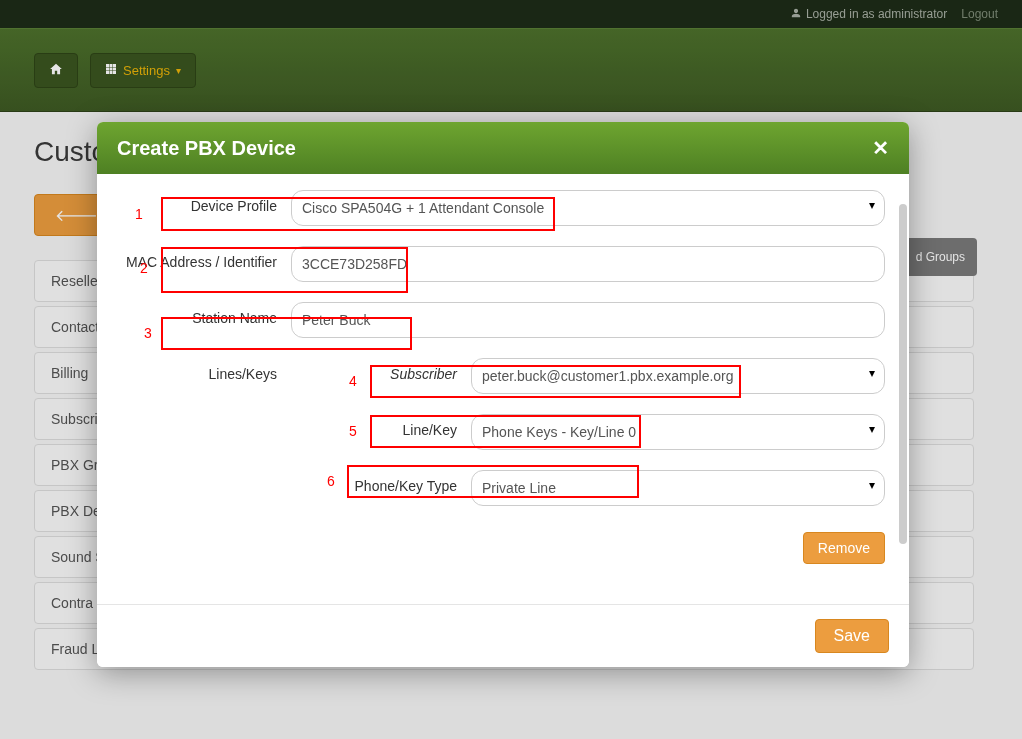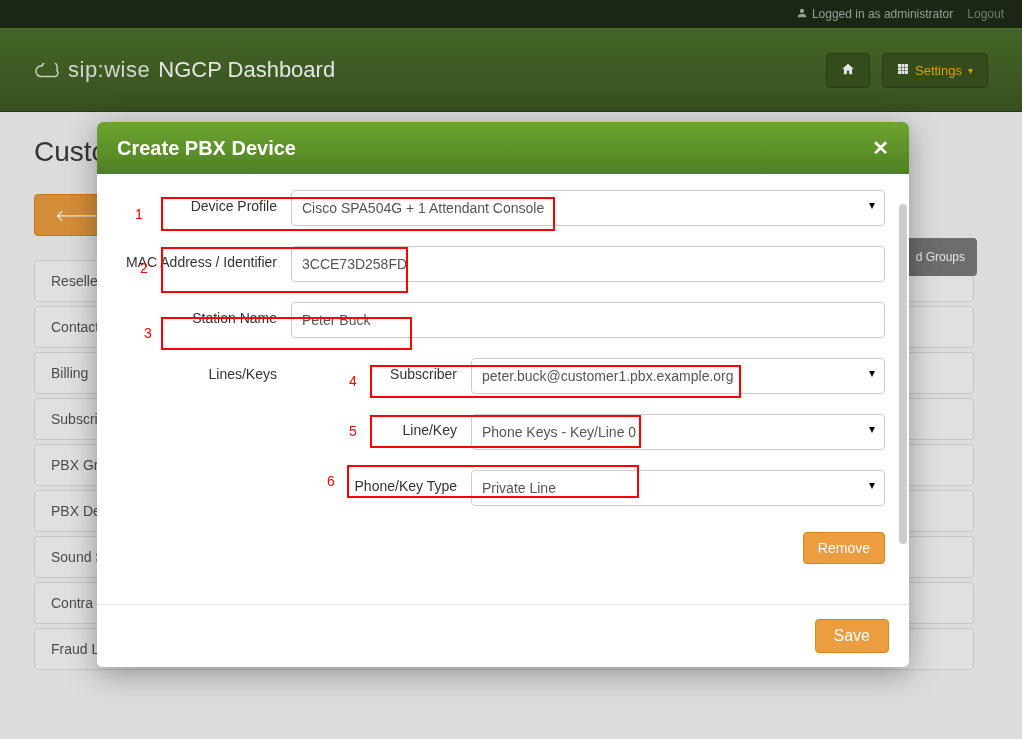--- a/index.html
+++ b/index.html
@@ -14,21 +14,21 @@
       position: relative;
     }
     .topbar {
       background: #1d2c18;
       height: 28px;
       color: #a9b0a5;
       font-size: 12px;
       display: flex;
       justify-content: flex-end;
       align-items: center;
-      padding-right: 18px;
+      padding-right: 24px;
       gap: 14px;
     }
     .topbar .login-info { display: flex; align-items: center; gap: 5px; }
     .topbar .logout { color: #7f8c78; cursor: pointer; }
     .headerbar {
       background: #4a6b2a;
       background: linear-gradient(#4d712c, #3e5a23);
       height: 84px;
       display: flex;
       align-items: center;
@@ -137,21 +137,21 @@
     }
     .form-row.sub .form-label { width: 350px; }
     .form-control {
       flex: 1;
       min-width: 0;
     }
     select, input[type=text] {
       width: 100%;
       height: 36px;
       border: 1px solid #ccc;
-      border-radius: 4px;
+      border-radius: 12px;
       padding: 6px 10px;
       font-size: 14px;
       background: #fff;
       color: #555;
     }
     select { appearance: none; -webkit-appearance: none; background-image: none; padding-right: 24px; position: relative; }
     .select-wrap { position: relative; }
     .select-wrap::after {
       content: '▾';
       position: absolute;
@@ -214,29 +214,20 @@
       <svg width="10" height="10" viewBox="0 0 24 24" fill="#a9b0a5">
           <path d="M12 12c2.7 0 5-2.3 5-5s-2.3-5-5-5-5 2.3-5 5 2.3 5 5 5zm0 2c-3.3 0-10 1.7-10 5v3h20v-3c0-3.3-6.7-5-10-5z"></path>
         </svg>
     </span>
     <span>Logged in as administrator</span>
   </span>
   <span class="logout">Logout</span>
 </div>
 
 <div class="headerbar">
-  <div class="brand">
-    <span class="brand-logo">
-      <svg class="cloud-svg" width="28" height="18" viewBox="0 0 36 24" fill="none" stroke="#dfe7d8" stroke-width="2">
-          <path d="M28 18H9a7 7 0 1 1 1-13.9A8 8 0 0 1 30 10a5 5 0 0 1-2 8z"></path>
-        </svg>
-      <span>sip:wise</span>
-    </span>
-    <span class="brand-title">NGCP Dashboard</span>
-  </div>
   <div class="header-right">
     <div class="hbtn">
       <span>
         <svg width="14" height="14" viewBox="0 0 24 24" fill="#fff">
             <path d="M12 3l10 9h-3v9h-5v-6H10v6H5v-9H2z"></path>
           </svg>
       </span>
     </div>
     <div class="hbtn">
       <span>
@@ -306,21 +297,21 @@
 
     <div class="form-row">
       <div class="form-label">Station Name</div>
       <div class="form-control">
         <input type="text" value="Peter Buck" style="">
       </div>
     </div>
 
     <div class="form-row sub">
       <div class="form-label" style="width:170px;">Lines/Keys</div>
-      <div class="form-label" style="width:180px;">Subscriber</div>
+      <div class="form-label" style="width:180px;font-style:italic;">Subscriber</div>
       <div class="form-control select-wrap">
         <select>
           <option>peter.buck@customer1.pbx.example.org</option>
         </select>
       </div>
     </div>
 
     <div class="form-row sub">
       <div class="form-label" style="width:350px;">Line/Key</div>
       <div class="form-control select-wrap">

